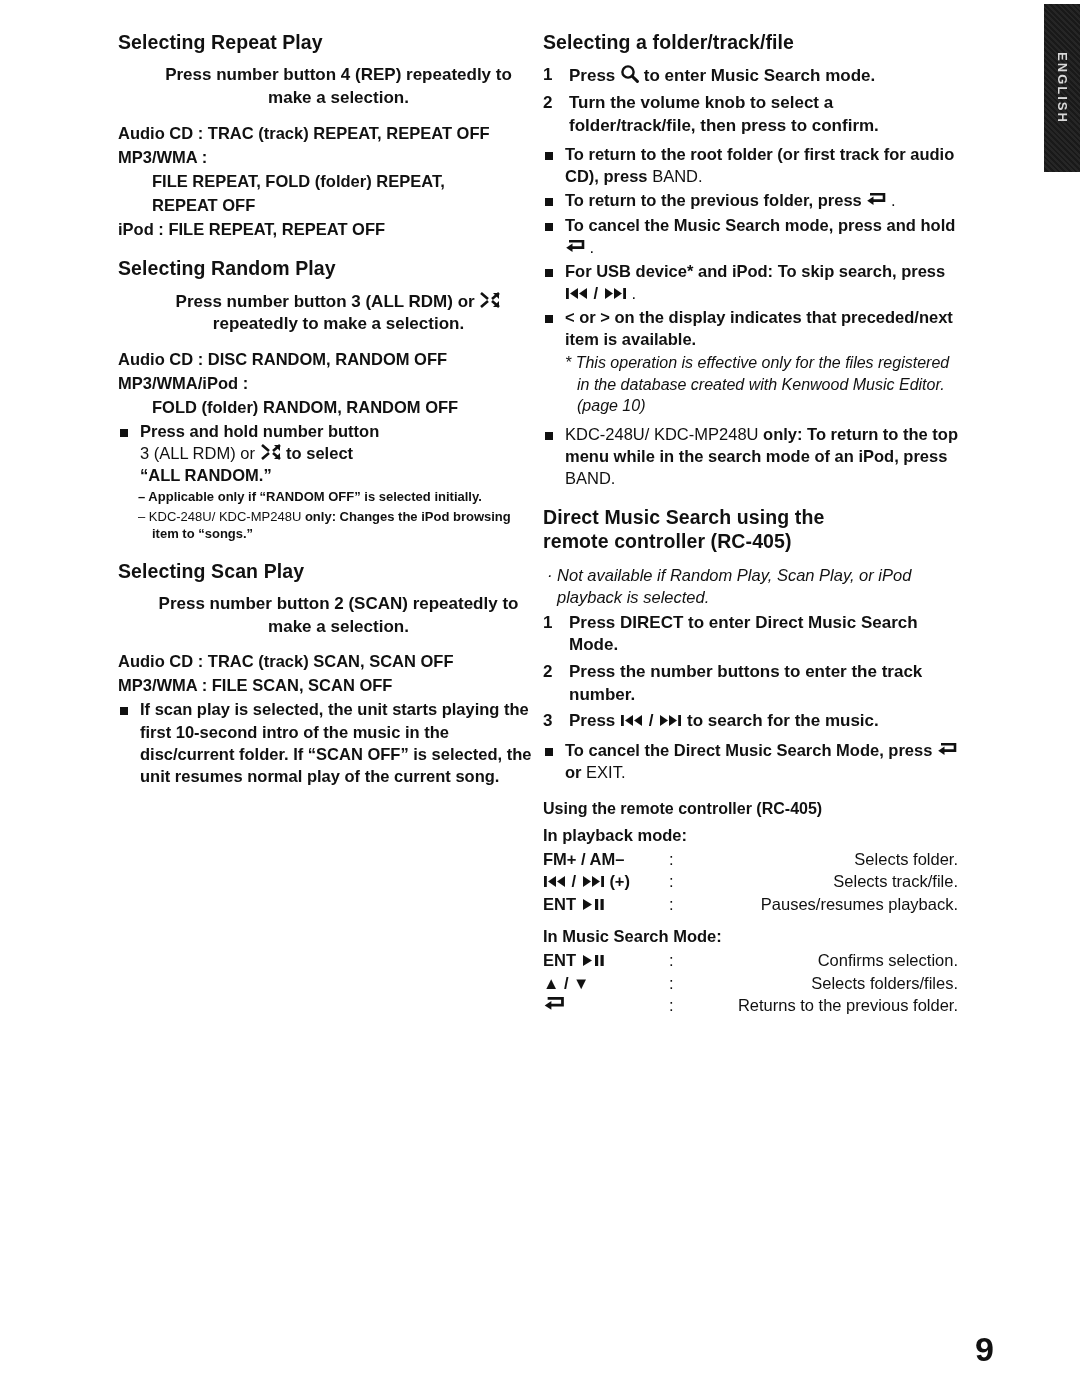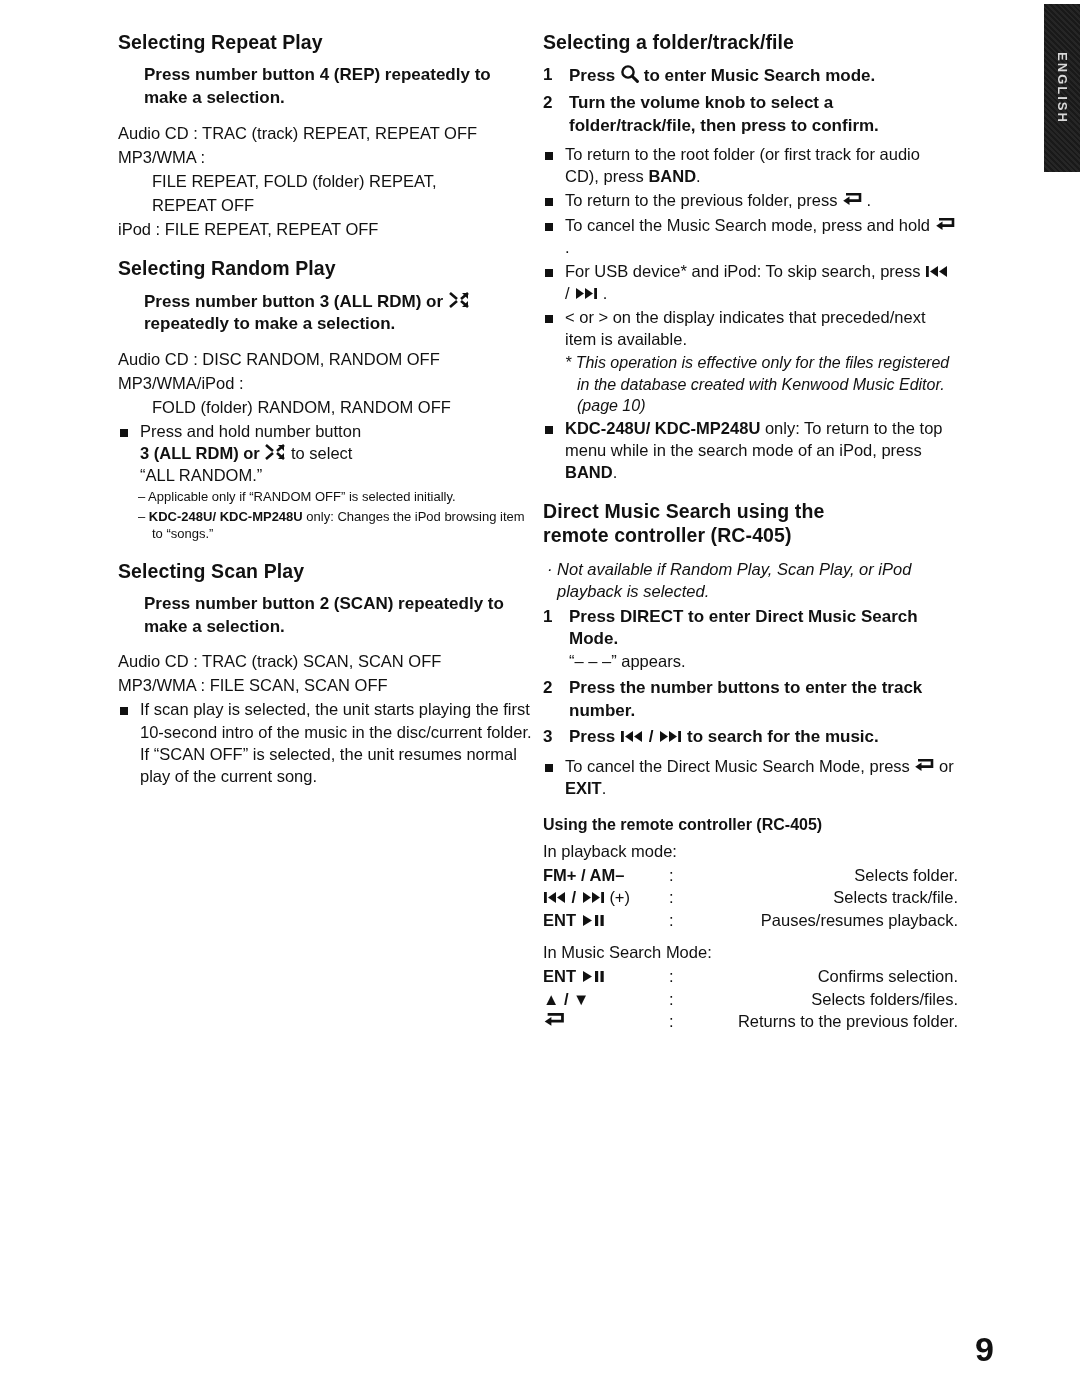--- a/index.html
+++ b/index.html
@@ -62,28 +62,29 @@
     margin: 0 0 4px 0;
     line-height: 1.3;
   }
   .blk { margin-bottom: 16px; }
   .lead {
     font-size: 17px;
     font-weight: bold;
     line-height: 1.33;
     margin: 0 0 12px 0;
     padding-left: 26px;
+    text-align: center;
   }
   p {
     margin: 0 0 2px 0;
     font-size: 16.5px;
     line-height: 1.34;
   }
-  .thin { font-weight: 400; }
-  .bold { font-weight: bold; }
+  .thin { font-weight: 700; }
+  .bold { font-weight: normal; }
   .indent1 { padding-left: 34px; }
 
   
   ul.sq {
     list-style: none;
     margin: 0 0 2px 0;
     padding: 0;
   }
   ul.sq > li {
     position: relative;
@@ -316,21 +317,21 @@
             </svg>
           </span><span>.</span>
         </li>
         <li>
           <span class="thin">&lt; or &gt; on the display indicates that preceded/next item is available.</span>
         </li>
       </ul>
 
       <p class="note-ital">* This operation is effective only for the files registered in the database created with Kenwood Music Editor. (page 10)</p>
 
-      <ul class="sq" style="">
+      <ul class="sq" style="margin-top:6px;">
         <li>
           <span class="bold">KDC-248U/ KDC-MP248U</span>
           <span class="thin">only: To return to the top menu while in the search mode of an iPod, press</span>
           <span class="bold">BAND</span><span>.</span>
         </li>
       </ul>
     </section>
 
     <section class="blk">
       <h2>
@@ -338,21 +339,20 @@
         <span>remote controller (RC-405)</span>
       </h2>
       <p class="dotlead">· Not available if Random Play, Scan Play, or iPod playback is selected.</p>
 
       <ol class="steps">
         <li>
           <span class="num">1</span>
           <span>Press</span>
           <span>DIRECT</span>
           <span>to enter Direct Music Search Mode.</span>
-          <span class="sub">“– – –” appears.</span>
         </li>
         <li>
           <span class="num">2</span>
           <span>Press the number buttons to enter the track number.</span>
         </li>
         <li>
           <span class="num">3</span>
           <span>Press</span>
           <span>
             <svg class="ic" width="24" height="15" viewBox="0 0 24 15" aria-hidden="true">

